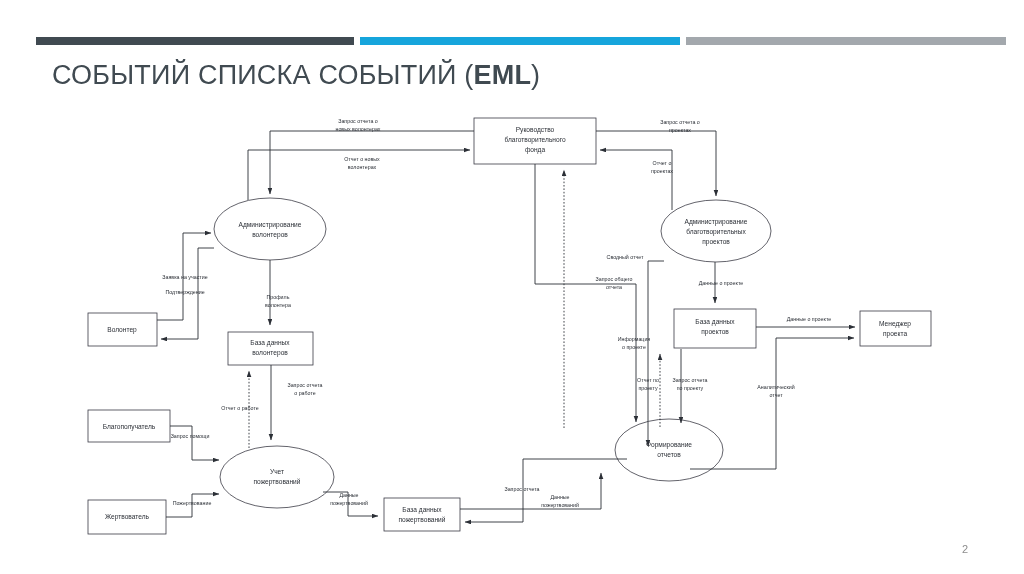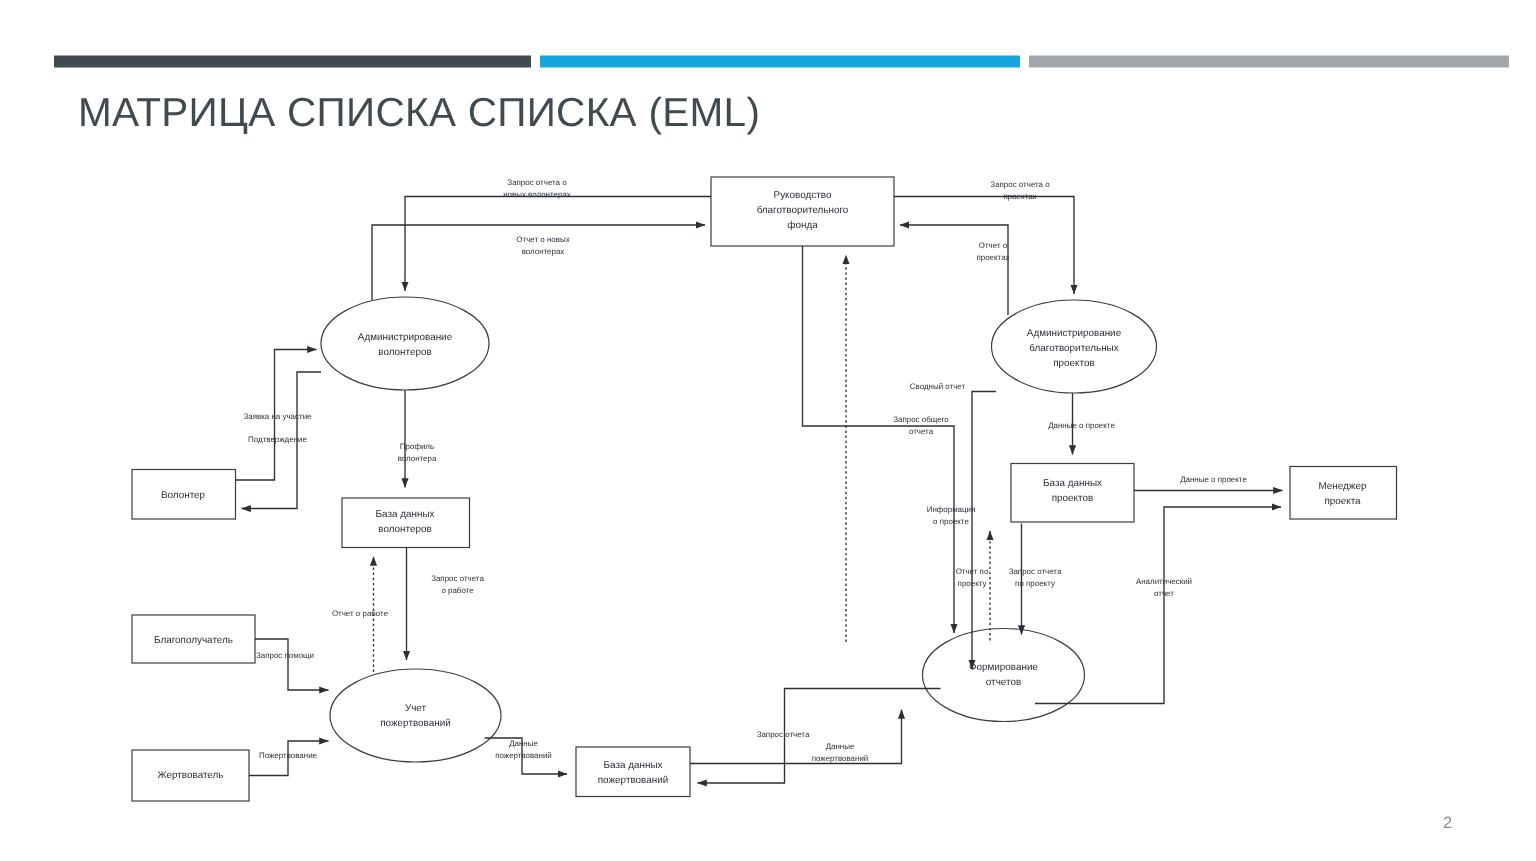--- a/index.html
+++ b/index.html
@@ -36,21 +36,21 @@
   #page-title {
     position: absolute;
     left: 52px;
     top: 60px;
     font-size: 27px;
     font-weight: 400;
     color: #404a51;
     letter-spacing: 0.2px;
     white-space: nowrap;
   }
-  #page-title b { font-weight: 400; }
+  #page-title b { font-weight: 700; }
 
   
   #page-number {
     position: absolute;
     left: 962px;
     top: 543px;
     font-size: 11px;
     color: #8d8d8d;
   }
 
@@ -97,21 +97,21 @@
 </style>
 </head>
 <body>
 
 <div id="slide">
 
   <div class="rule rule-dark"></div>
   <div class="rule rule-blue"></div>
   <div class="rule rule-gray"></div>
 
-  <div id="page-title"><span>МАТРИЦА СПИСКА СПИСКА (</span><b>EML</b><span>)</span></div>
+  <div id="page-title"><span>СОБЫТИЙ СПИСКА СОБЫТИЙ (</span><b>EML</b><span>)</span></div>
 
   <div id="page-number">2</div>
 
   <div id="diagram">
   <svg width="1024" height="470" viewBox="0 0 1024 470" xmlns="http://www.w3.org/2000/svg">
     <defs>
       <marker id="ah" markerWidth="7" markerHeight="7" refX="6.2" refY="2.4" orient="auto" markerUnits="userSpaceOnUse">
         <path d="M0,0 L6.4,2.4 L0,4.8 z" fill="#2b2f36"></path>
       </marker>
     </defs>

